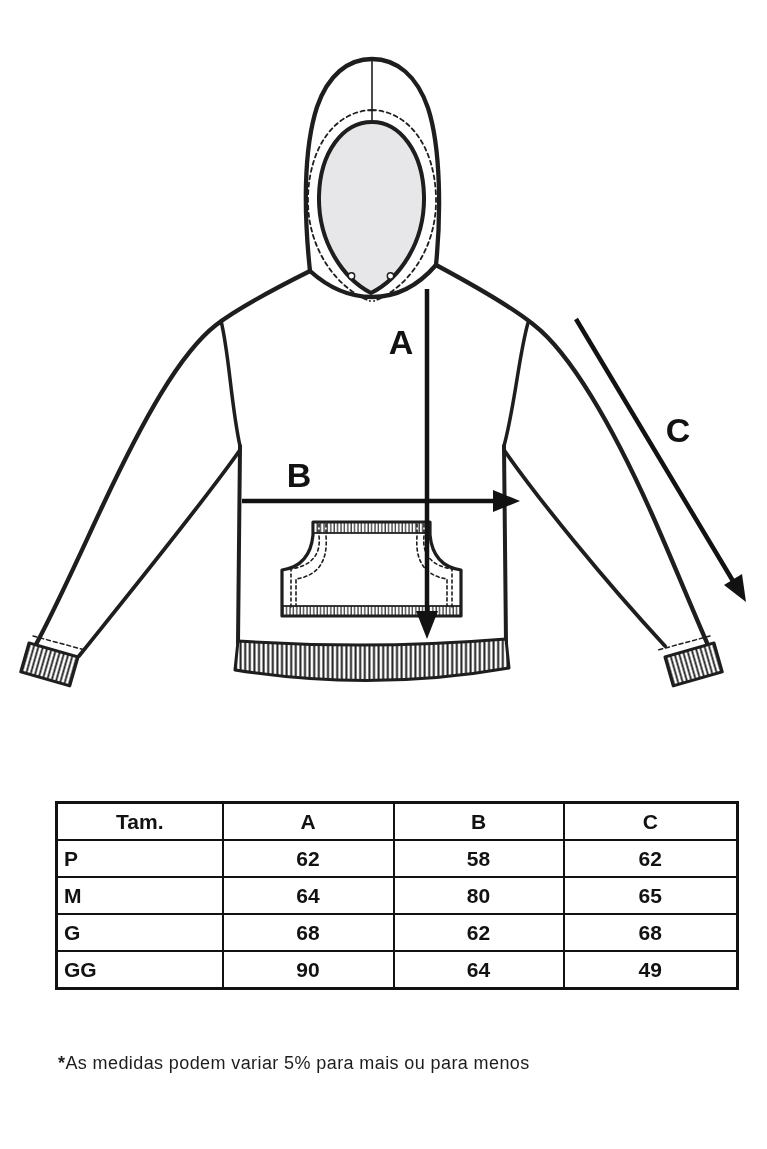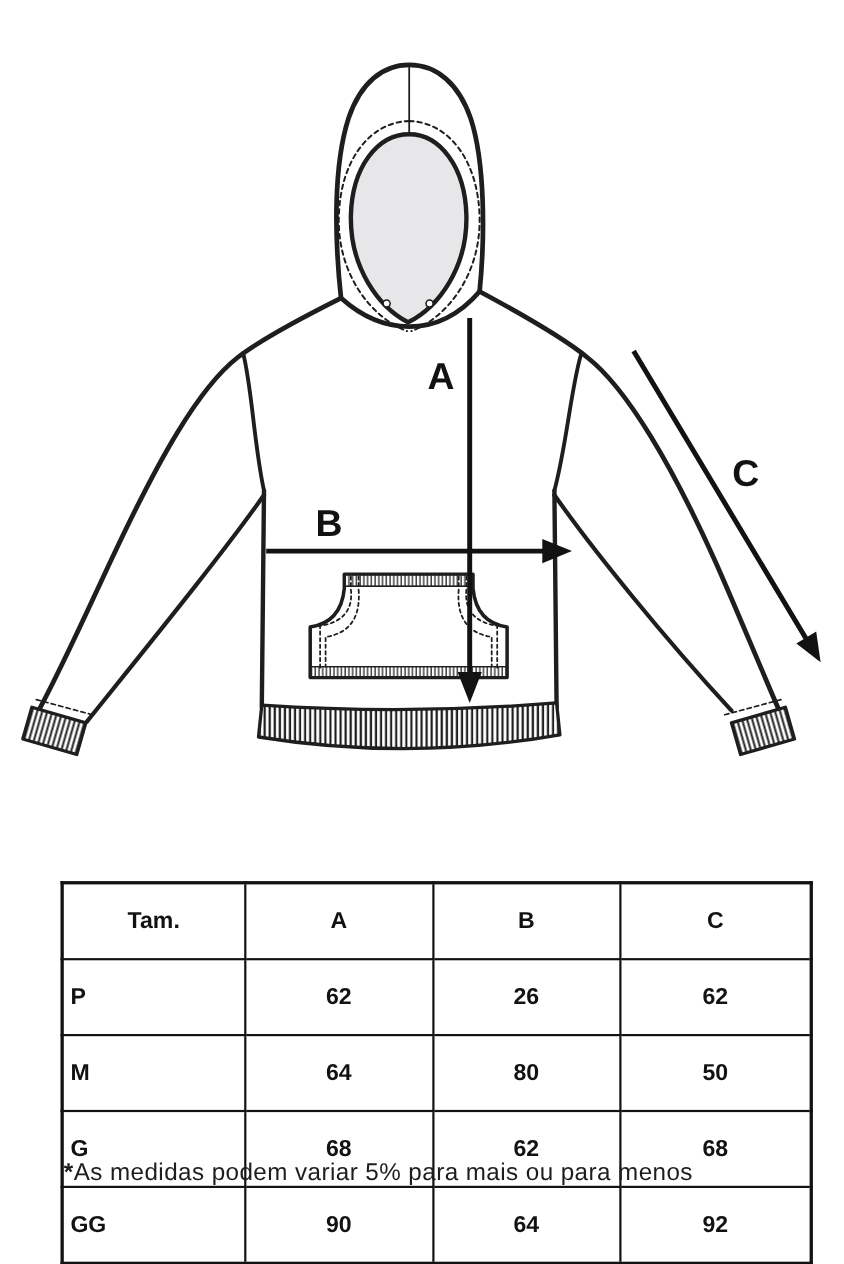--- a/index.html
+++ b/index.html
@@ -23,38 +23,38 @@
     width: 681px;
     border-collapse: collapse;
     table-layout: fixed;
     border: 3px solid #121212;
     font-family: "Liberation Sans", sans-serif;
     color: #121212;
   }
   table.size-table th, table.size-table td {
     border: 2px solid #121212;
     height: 35px;
-    padding: 16px;
+    padding: 0;
     font-size: 21px;
     font-weight: bold;
     text-align: center;
     vertical-align: middle;
     white-space: nowrap;
     overflow: hidden;
   }
   table.size-table td.size-col {
     text-align: left;
     padding-left: 6px;
   }
   .footnote {
     position: absolute;
     left: 58px; top: 1053px;
     width: 680px;
     margin: 0;
-    font-size: 22px;
+    font-size: 18px;
     letter-spacing: 0.4px;
     color: #1d1d1f;
     font-family: "Liberation Sans", sans-serif;
   }
   .footnote b { font-weight: bold; }
 </style>
 </head>
 <body>
 
 <div class="diagram-wrap">
@@ -163,37 +163,37 @@
       <th>Tam.</th>
       <th>A</th>
       <th>B</th>
       <th>C</th>
     </tr>
   </thead>
   <tbody>
     <tr>
       <td class="size-col">P</td>
       <td>62</td>
-      <td>26</td>
+      <td>58</td>
       <td>62</td>
     </tr>
     <tr>
       <td class="size-col">M</td>
       <td>64</td>
       <td>80</td>
-      <td>50</td>
+      <td>65</td>
     </tr>
     <tr>
       <td class="size-col">G</td>
       <td>68</td>
       <td>62</td>
       <td>68</td>
     </tr>
     <tr>
       <td class="size-col">GG</td>
       <td>90</td>
       <td>64</td>
-      <td>92</td>
+      <td>49</td>
     </tr>
   </tbody>
 </table>
 
 <p class="footnote"><b>*</b><span>As medidas podem variar 5% para mais ou para menos</span></p>
 
 </body></html>

